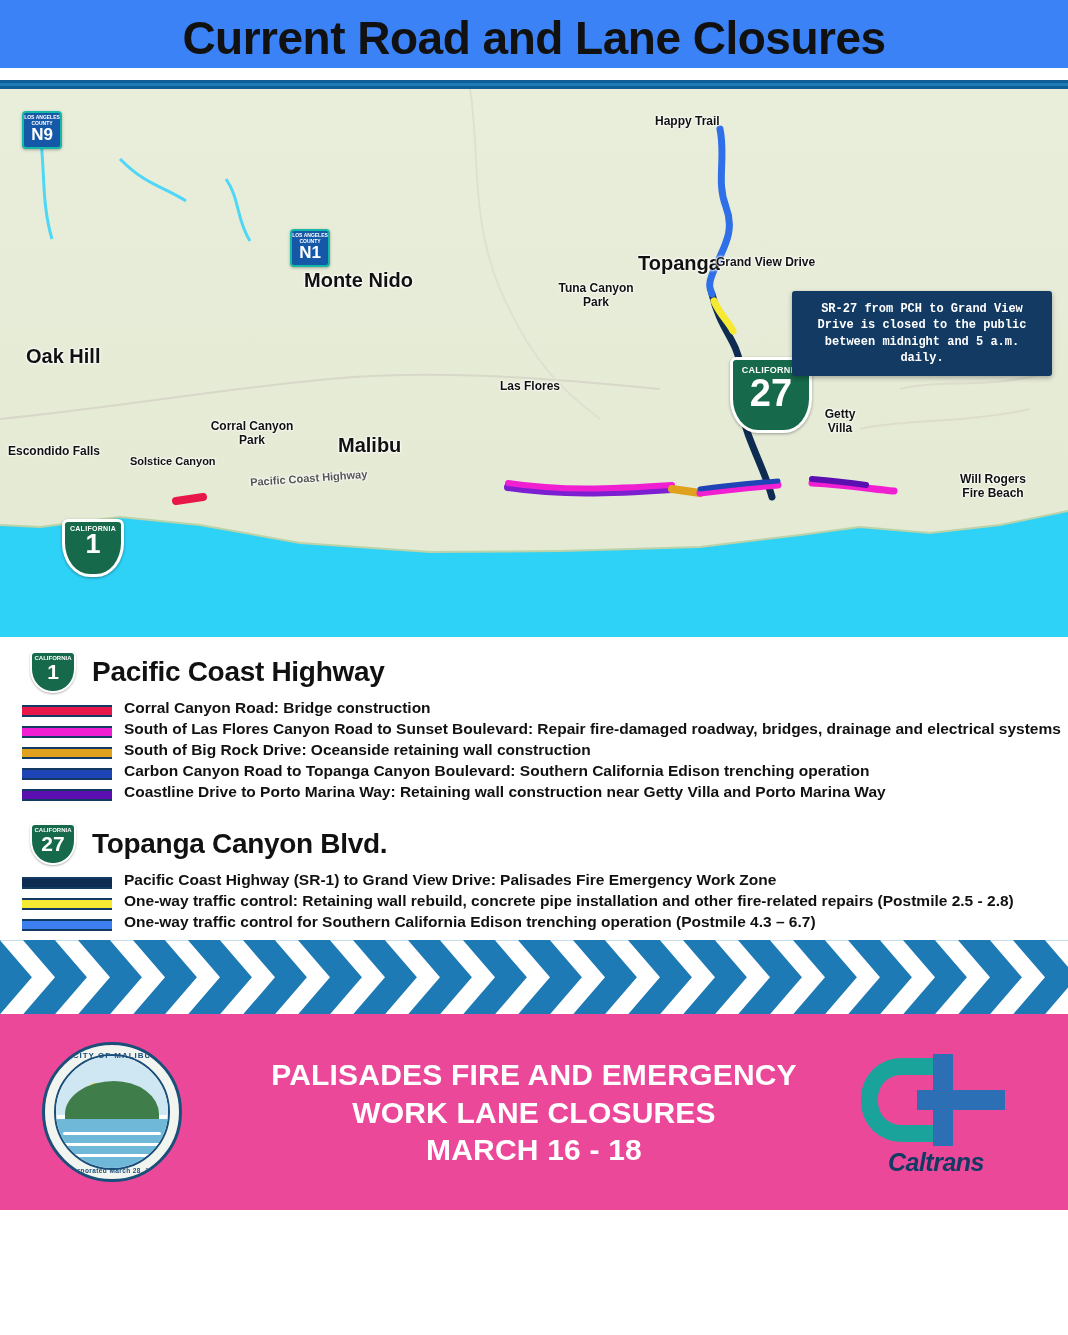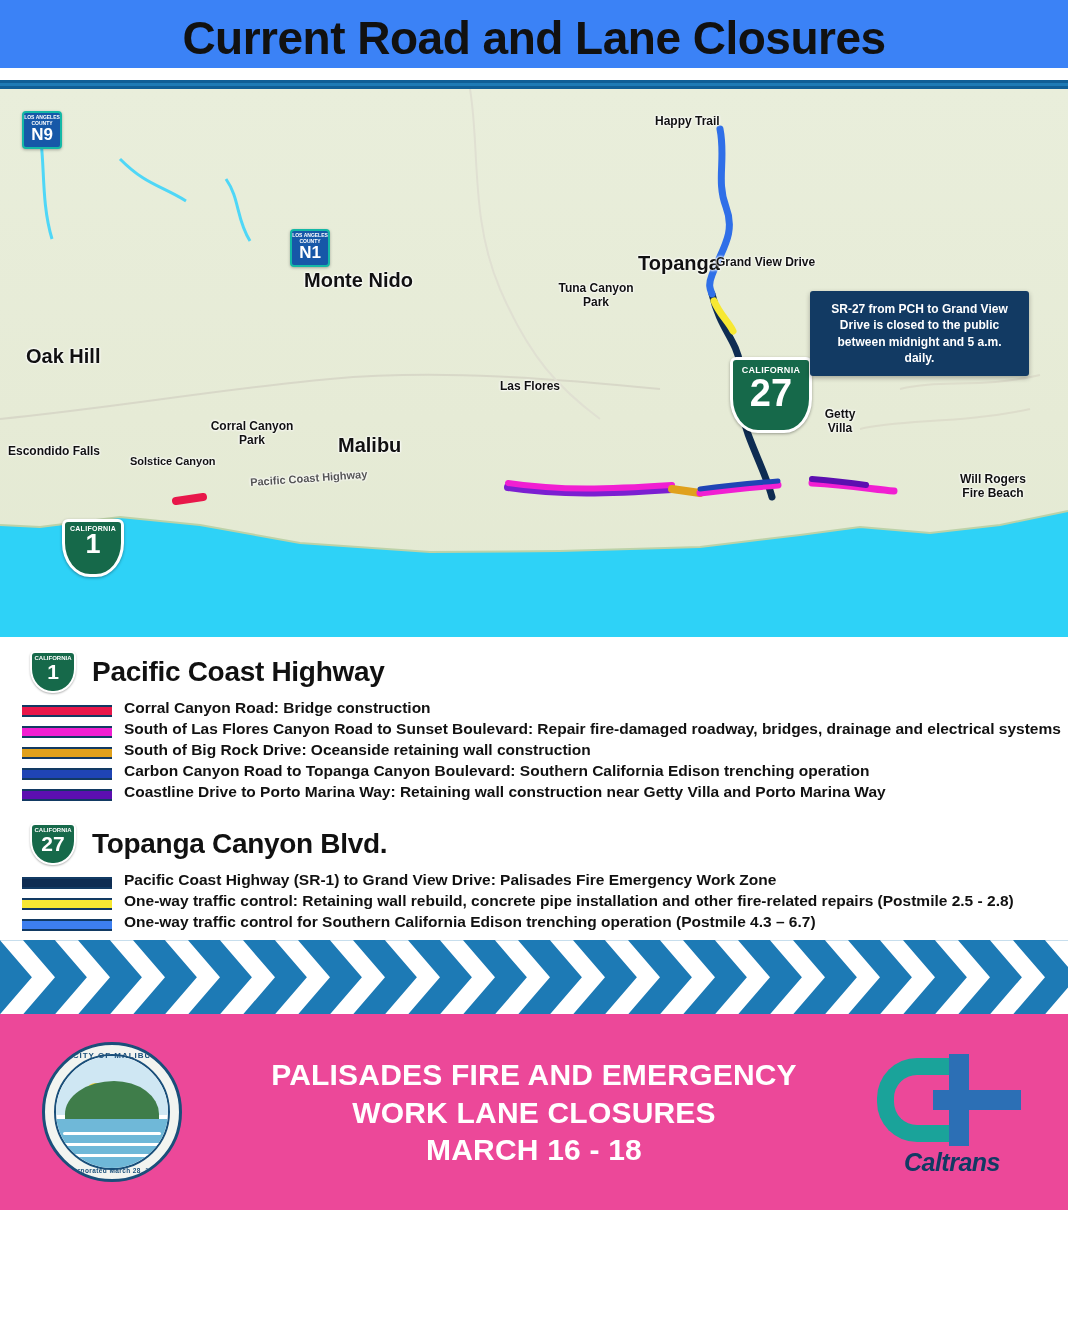--- a/index.html
+++ b/index.html
@@ -200,21 +200,21 @@
   .seal-wave { position:absolute; left:6%; width:88%; height:3px; background:#ffffff; border-radius:3px;}
   .seal-top-text, .seal-bot-text {
     position:absolute; width:100%; text-align:center;
     font-size:8px; font-weight:bold; color:#1a4f7a; letter-spacing:1px;
   }
   .seal-top-text { top:6px; }
   .seal-bot-text { bottom:5px; font-size:6.5px; letter-spacing:.4px;}
 
   .caltrans {
     position: absolute;
-    right: 36px; top: 40px;
+    right: 52px; top: 40px;
     width: 160px; text-align: center;
   }
   .ct-mark { position: relative; width: 150px; height: 92px; margin: 0 auto;}
   .ct-c {
     position:absolute; left:0; top:4px; width:74px; height:84px;
     border: 17px solid #1aa39a;
     border-right: none;
     border-radius: 40px 0 0 40px;
   }
   .ct-tv { position:absolute; left:72px; top:0; width:20px; height:92px; background:#2c6fb5; }
@@ -293,21 +293,21 @@
   <div class="label lbl-lg" style="left:26px;top:256px;">Oak Hill</div>
   <div class="label lbl-sm" style="left:500px;top:290px;">Las Flores</div>
   <div class="label lbl-sm" style="left:200px;top:330px;width:104px;white-space:normal;text-align:center;">Corral Canyon Park</div>
   <div class="label lbl-lg" style="left:338px;top:345px;">Malibu</div>
   <div class="label lbl-sm" style="left:8px;top:355px;">Escondido Falls</div>
   <div class="label lbl-xs" style="left:130px;top:366px;">Solstice Canyon</div>
   <div class="label lbl-xs" style="left:250px;top:383px;color:#555;transform:rotate(-4deg);">Pacific Coast Highway</div>
   <div class="label lbl-sm" style="left:815px;top:318px;width:50px;white-space:normal;text-align:center;">Getty Villa</div>
   <div class="label lbl-sm" style="left:948px;top:383px;width:90px;white-space:normal;text-align:center;">Will Rogers Fire Beach</div>
 
-  <div class="callout" style="left:810px;top:202px;width:219px;">SR-27 from PCH to Grand View Drive is closed to the public between midnight and 5 a.m. daily.</div>
+  <div class="callout" style="left:792px;top:202px;width:260px;font-family:Liberation Mono, monospace;">SR-27 from PCH to Grand View Drive is closed to the public between midnight and 5 a.m. daily.</div>
 </div>
 
 <div class="legend">
 
   <div class="legend-head">
     <div class="sh">
       <div class="st">CALIFORNIA</div>
       <div class="num">1</div>
     </div>
     <h2>Pacific Coast Highway</h2>

